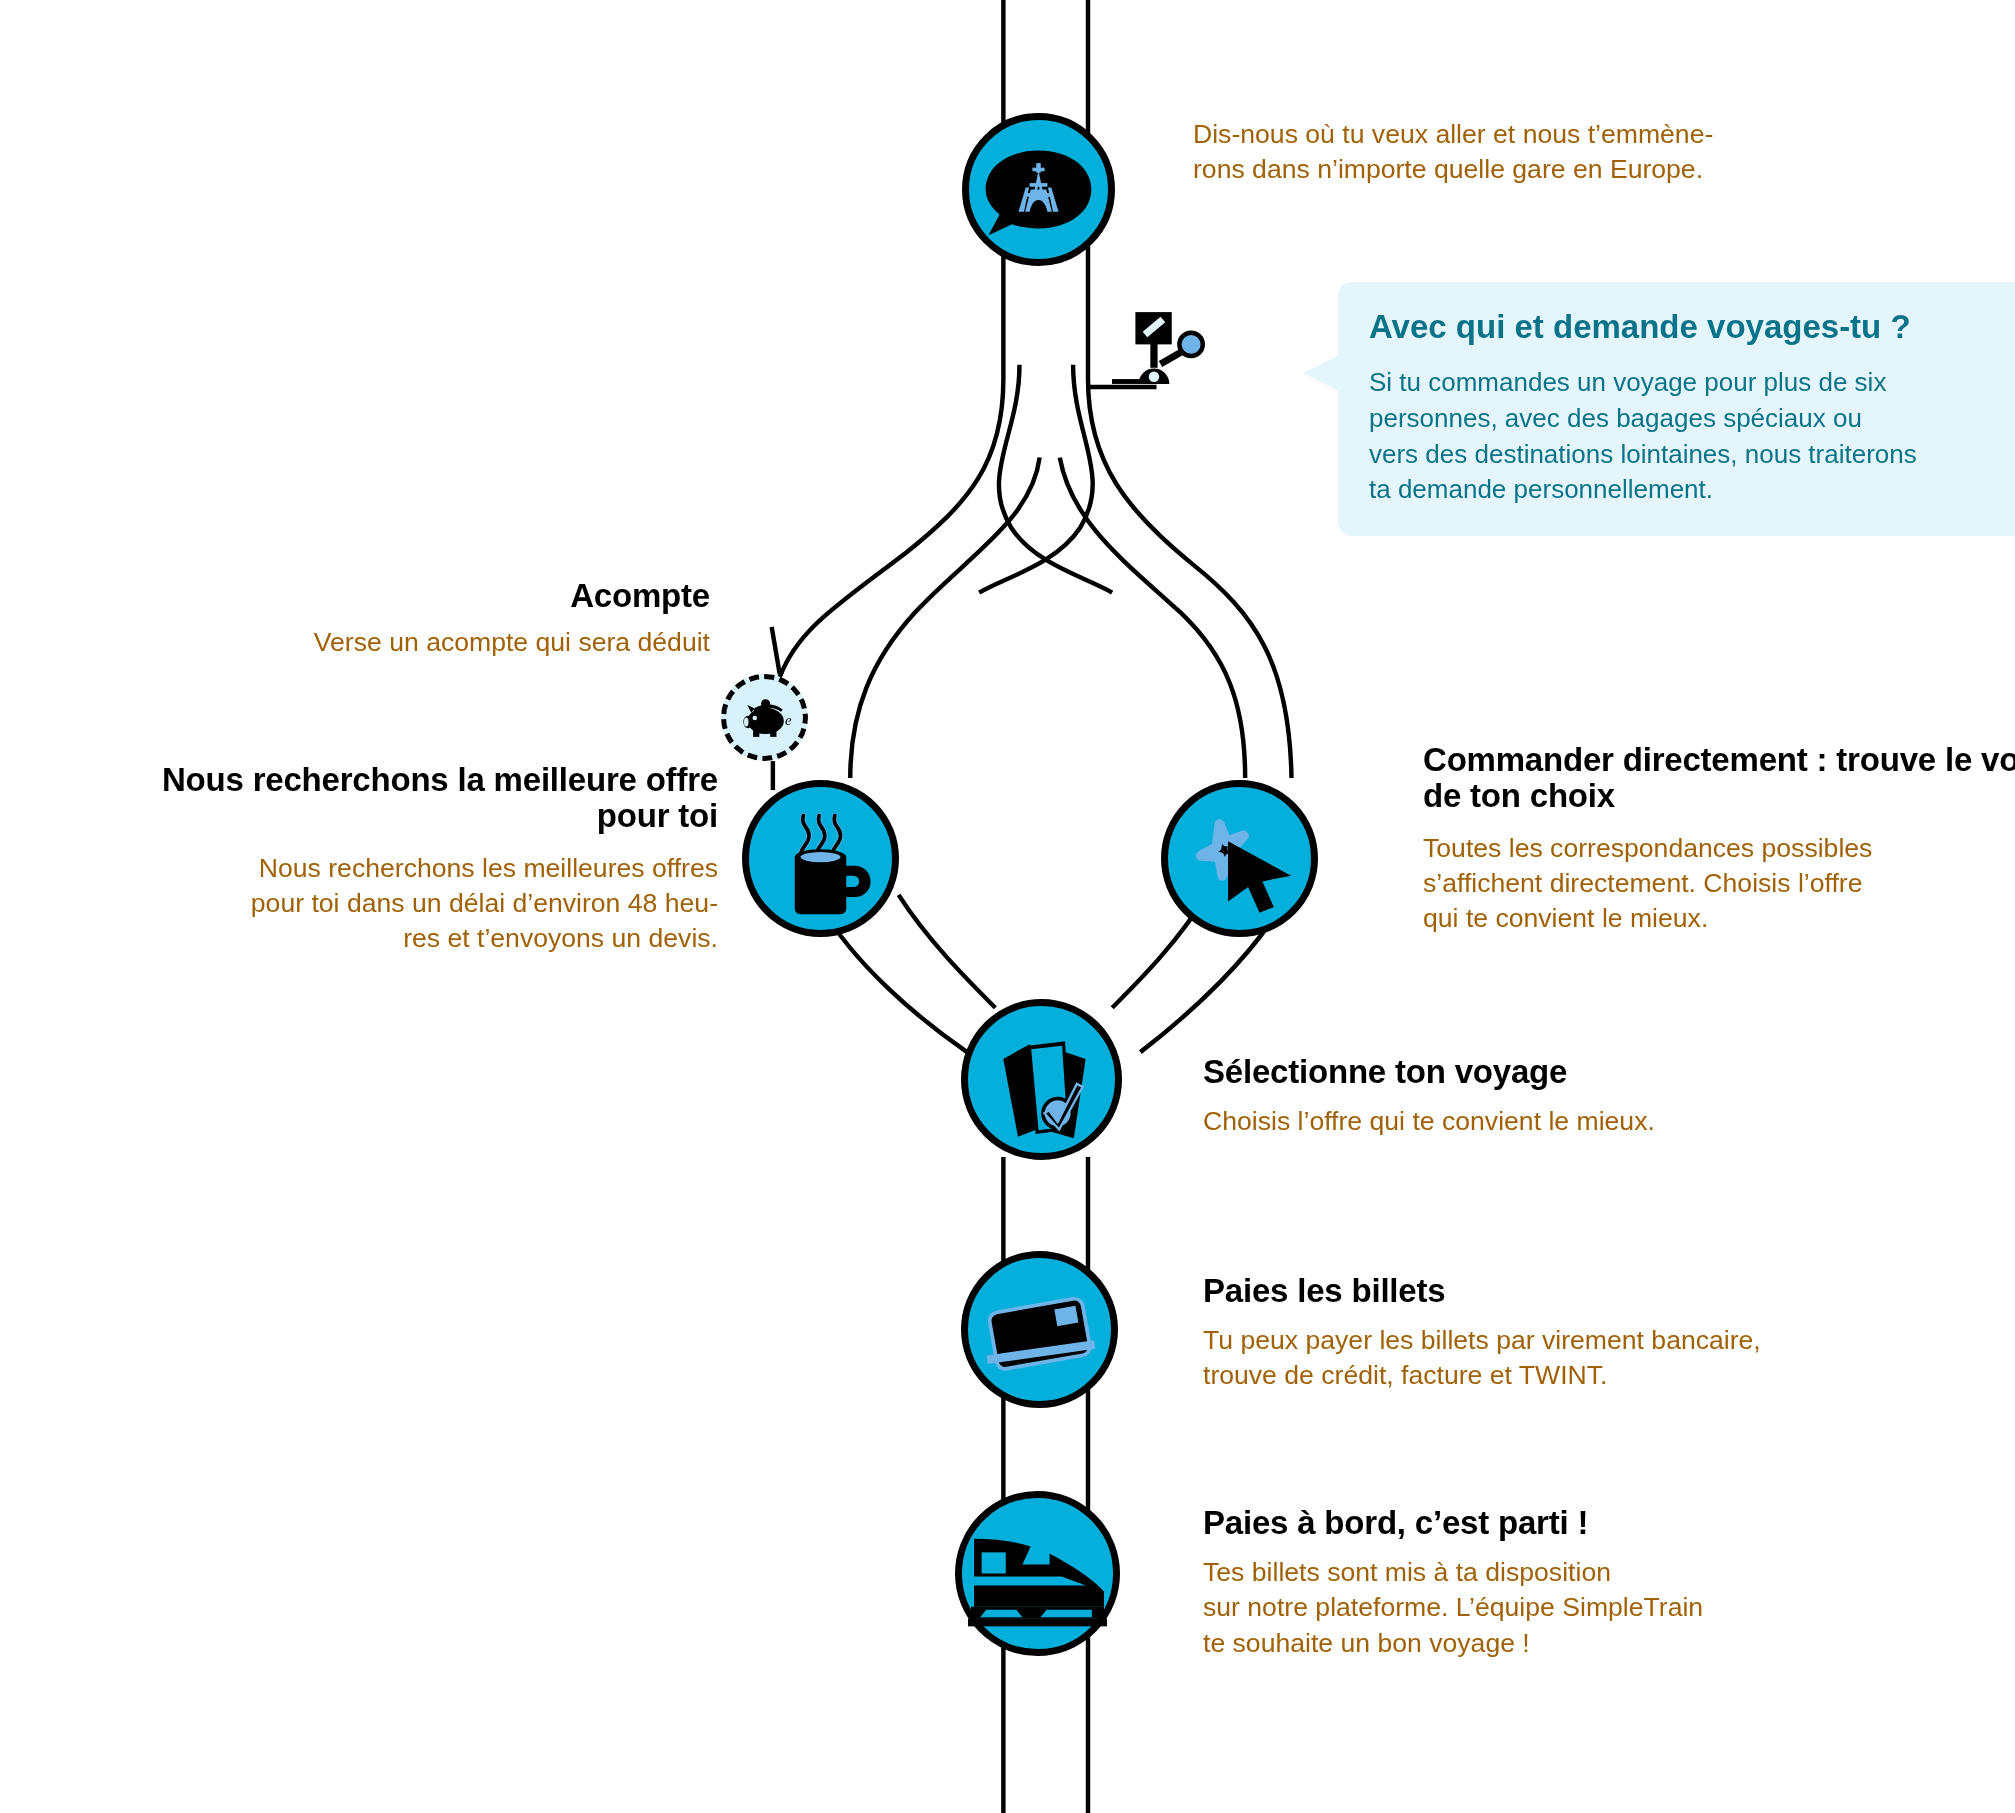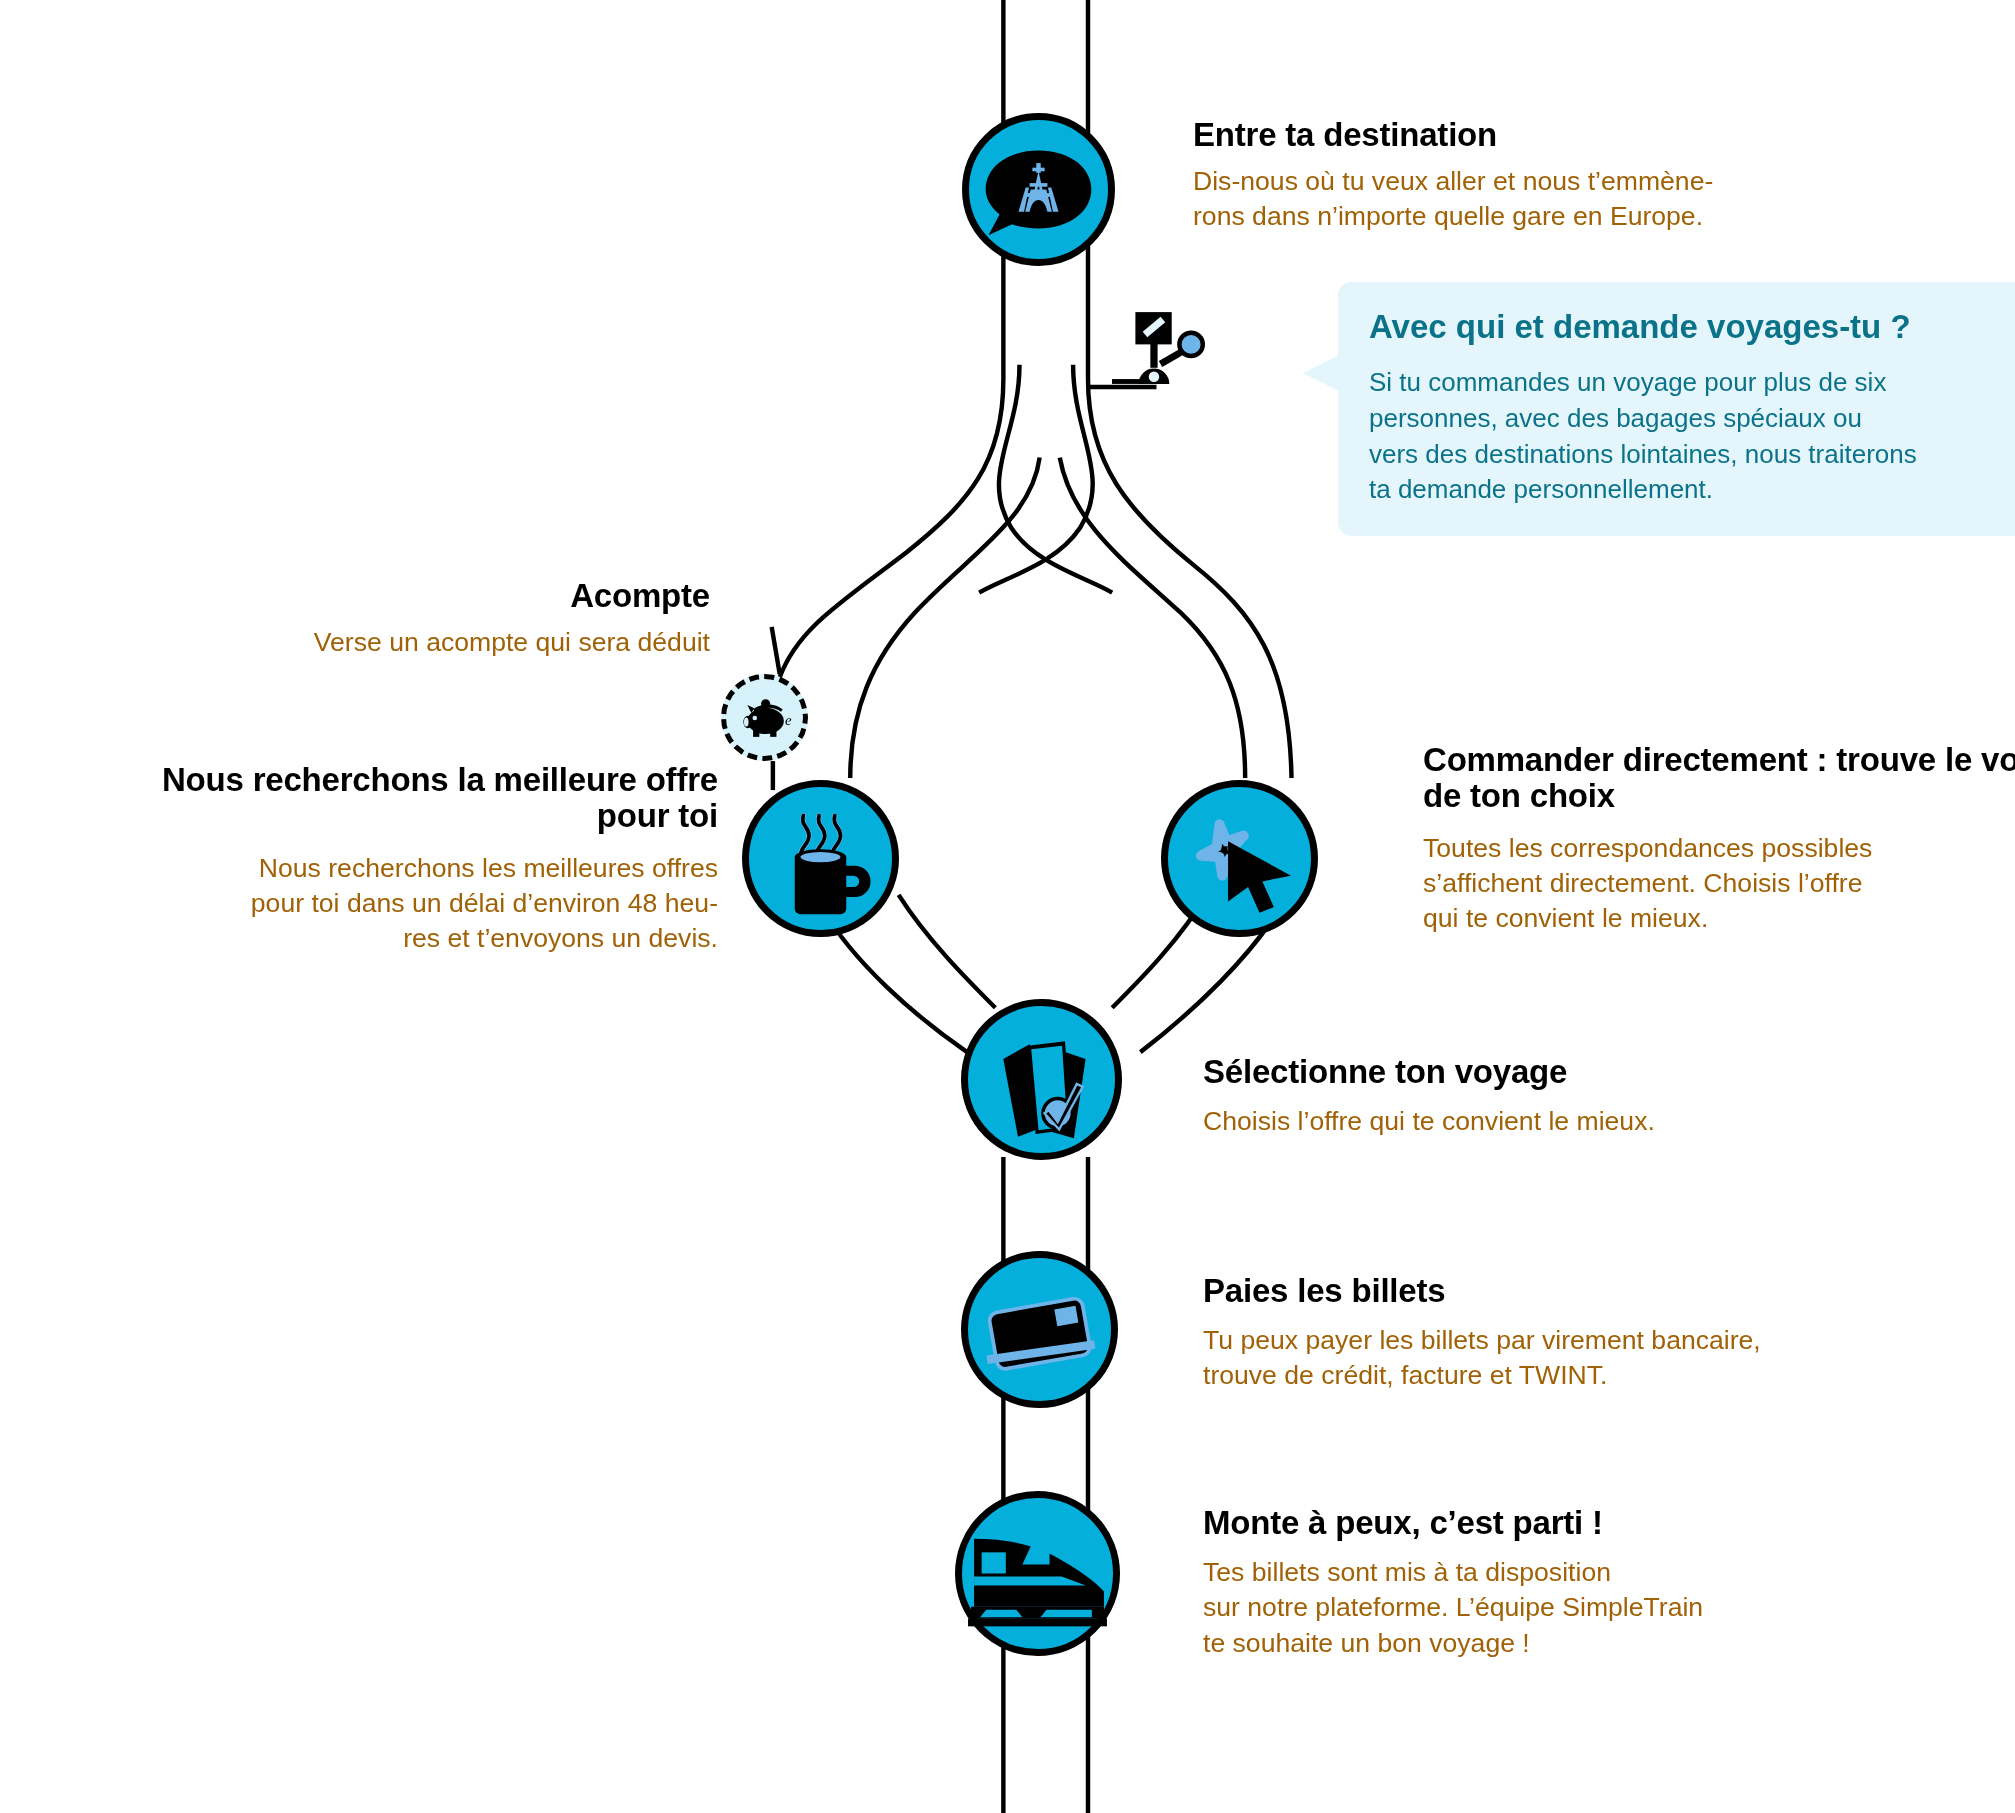--- a/index.html
+++ b/index.html
@@ -223,21 +223,20 @@
       <rect x="13" y="36" width="16" height="14" fill="#05AFDB"></rect>
       <path d="M46,31 L58,31 L58,44 L40,44 Z" fill="#05AFDB"></path>
       <path d="M8,52 L66,52 L82,58 L8,58 Z" fill="#05AFDB"></path>
       <path d="M16,74 L36,74 L40,79 L12,79 Z" fill="#05AFDB"></path>
       <path d="M56,74 L86,74 L86,79 L52,79 Z" fill="#05AFDB"></path>
       <rect x="4" y="80" width="92" height="5" fill="#000000"></rect>
     </svg>
   </div>
 
   <div class="txt right" style="left:1193px;top:117px;width:725px;">
-    <h3>Entre ta destination</h3>
     <p>
       <span class="ln">Dis-nous où tu veux aller et nous t’emmène-</span>
       <span class="ln">rons dans n’importe quelle gare en Europe.</span>
     </p>
   </div>
 
   <div class="callout" style="left:1338px;top:282px;width:725px;">
     <h3>
       <span class="ln">Avec qui et demande</span>
       <span class="ln">voyages-tu ?</span>
@@ -291,21 +290,21 @@
 
   <div class="txt right" style="left:1203px;top:1273px;width:766px;">
     <h3>Paies les billets</h3>
     <p style="margin-top:13.7px;">
       <span class="ln">Tu peux payer les billets par virement bancaire,</span>
       <span class="ln">trouve de crédit, facture et TWINT.</span>
     </p>
   </div>
 
   <div class="txt right" style="left:1203px;top:1505px;width:766px;">
-    <h3>Monte à peux, c’est parti !</h3>
+    <h3>Paies à bord, c’est parti !</h3>
     <p style="margin-top:13.7px;">
       <span class="ln">Tes billets sont mis à ta disposition</span>
       <span class="ln">sur notre plateforme. L’équipe SimpleTrain</span>
       <span class="ln"> te souhaite un bon voyage !</span>
     </p>
   </div>
 
 </div>
 
 

